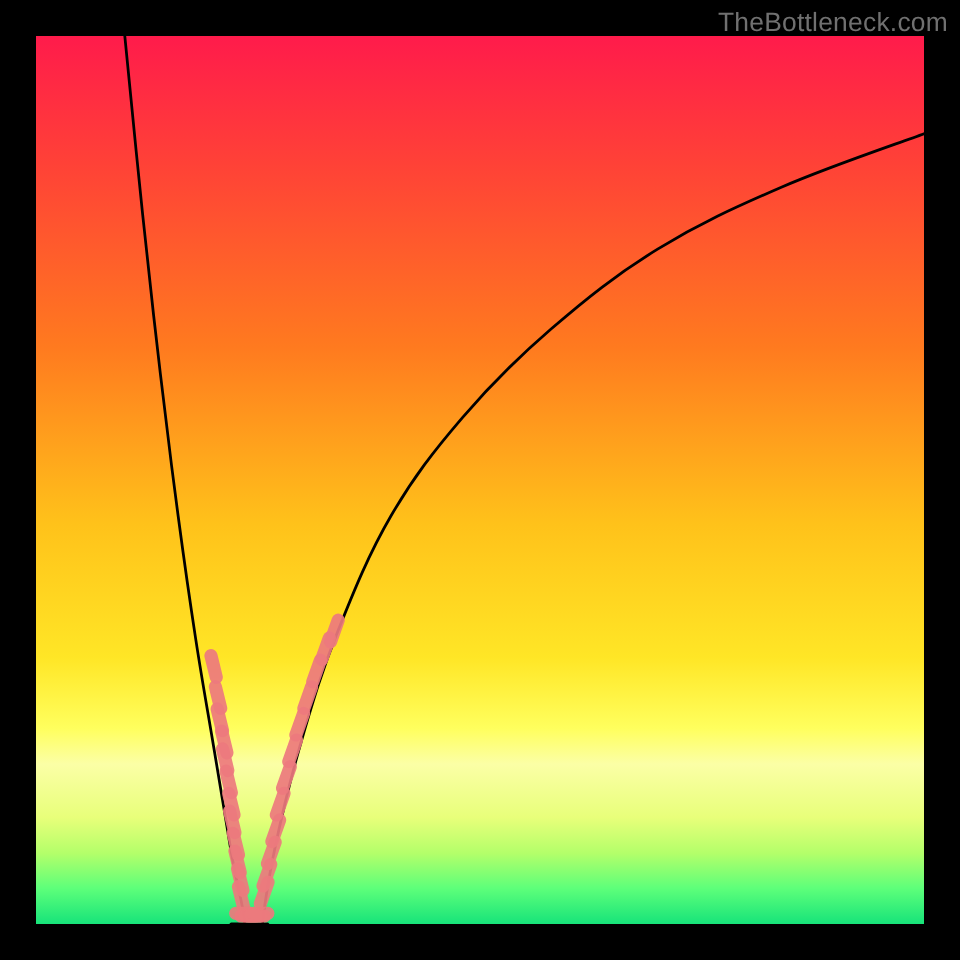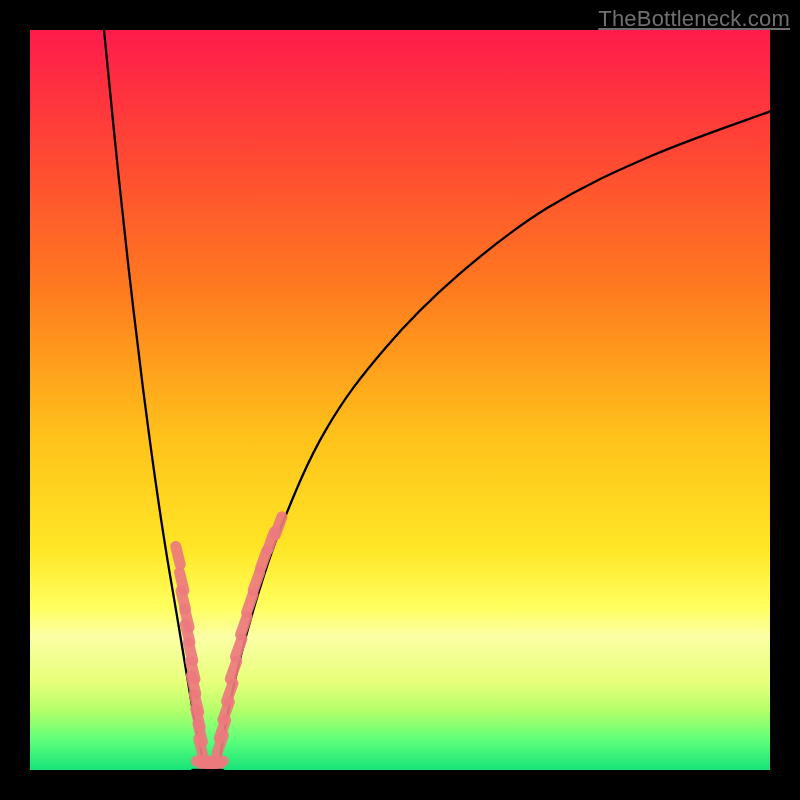--- a/index.html
+++ b/index.html
@@ -35,21 +35,20 @@
     height: 740px;
   }
   .watermark {
     position: absolute;
     top: 6px;
     right: 10px;
     font-size: 22px;
     font-weight: 500;
     color: #707070;
     letter-spacing: 0.2px;
-    text-decoration: underline;
   }
 </style>
 </head>
 <body>
 
 <div class="stage">
   <div class="plot" id="plot" style="background: linear-gradient(rgb(255, 27, 75) 0%, rgb(255, 67, 54) 15%, rgb(255, 122, 31) 35%, rgb(255, 194, 26) 55%, rgb(255, 230, 38) 70%, rgb(255, 255, 94) 78%, rgb(251, 255, 166) 82%, rgb(232, 255, 122) 88%, rgb(180, 255, 106) 92%, rgb(93, 255, 122) 96%, rgb(23, 227, 122) 100%);">
     <svg class="curves" id="svg" viewBox="0 0 740 740" preserveAspectRatio="none">
         <path d="M 74.00 0.00 C 76.66 26.64, 83.47 97.38, 88.80 148.00 C 94.13 198.62, 98.27 235.91, 103.60 281.20 C 108.93 326.49, 113.07 359.64, 118.40 399.60 C 123.73 439.56, 127.87 468.57, 133.20 503.20 C 138.53 537.83, 142.67 560.03, 148.00 592.00 C 153.33 623.97, 158.14 654.16, 162.80 680.80 C 167.46 707.44, 173.90 729.34, 173.90 740.00 C 173.90 750.66, 159.47 740.00, 162.80 740.00 C 166.13 740.00, 187.74 740.00, 192.40 740.00 C 197.06 740.00, 187.37 751.99, 188.70 740.00 C 190.03 728.01, 193.81 701.37, 199.80 673.40 C 205.79 645.43, 212.68 616.57, 222.00 584.60 C 231.32 552.63, 238.28 529.10, 251.60 495.80 C 264.92 462.50, 277.35 431.57, 296.00 399.60 C 314.65 367.63, 331.22 346.17, 355.20 318.20 C 379.18 290.23, 399.90 269.51, 429.20 244.20 C 458.50 218.89, 483.37 198.91, 518.00 177.60 C 552.63 156.29, 581.64 143.12, 621.60 125.80 C 661.56 108.48, 718.69 89.39, 740.00 81.40" fill="none" stroke="#000000" stroke-width="2.3" stroke-linecap="round" stroke-linejoin="round"></path>
         <g>

